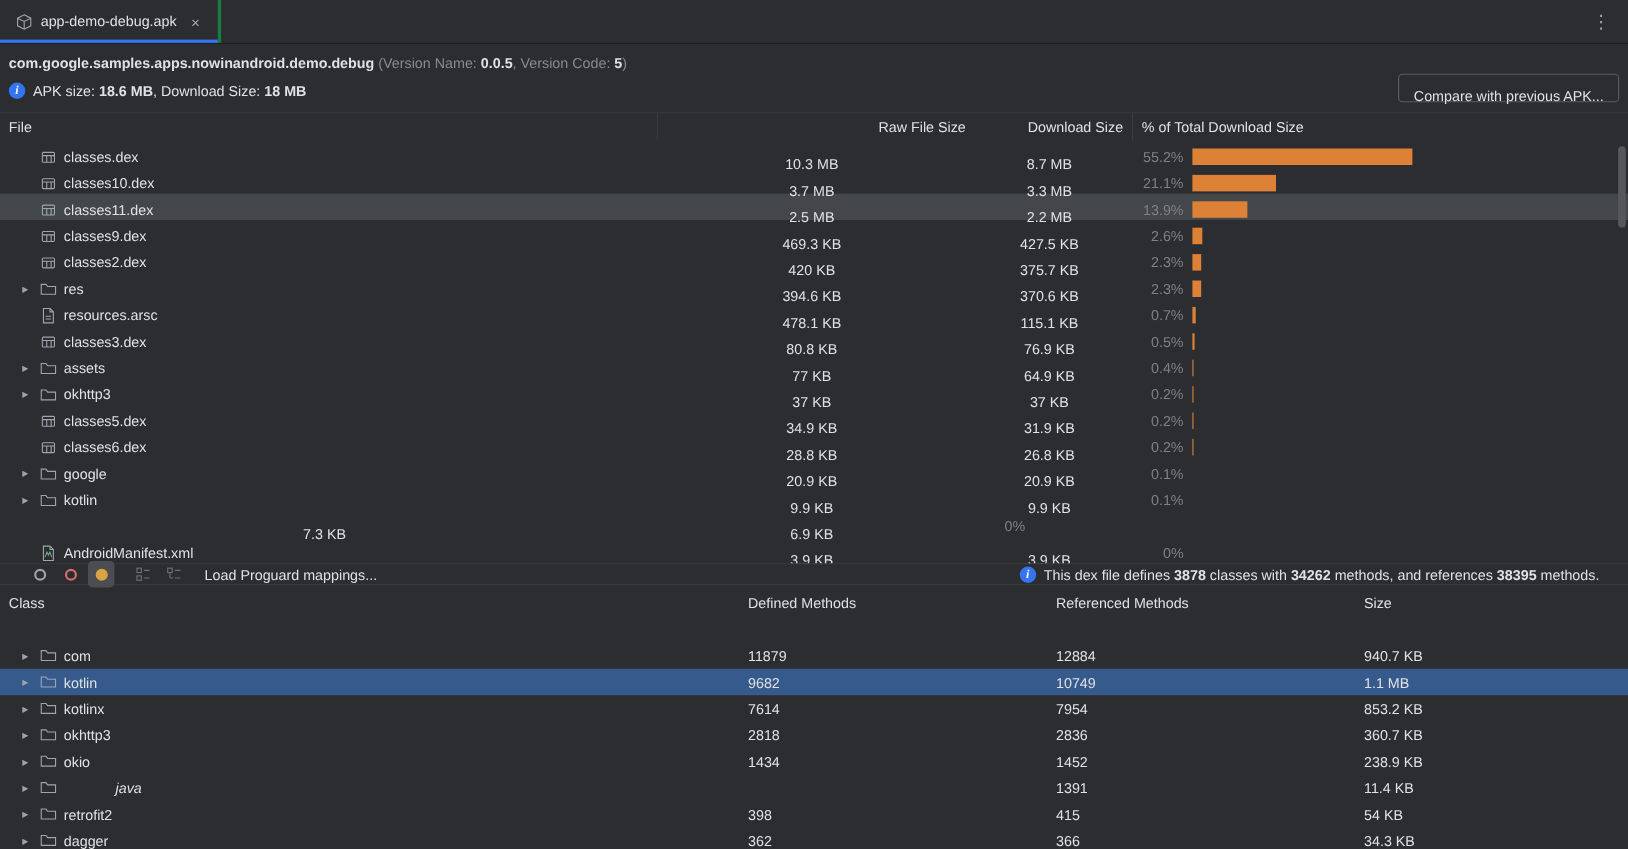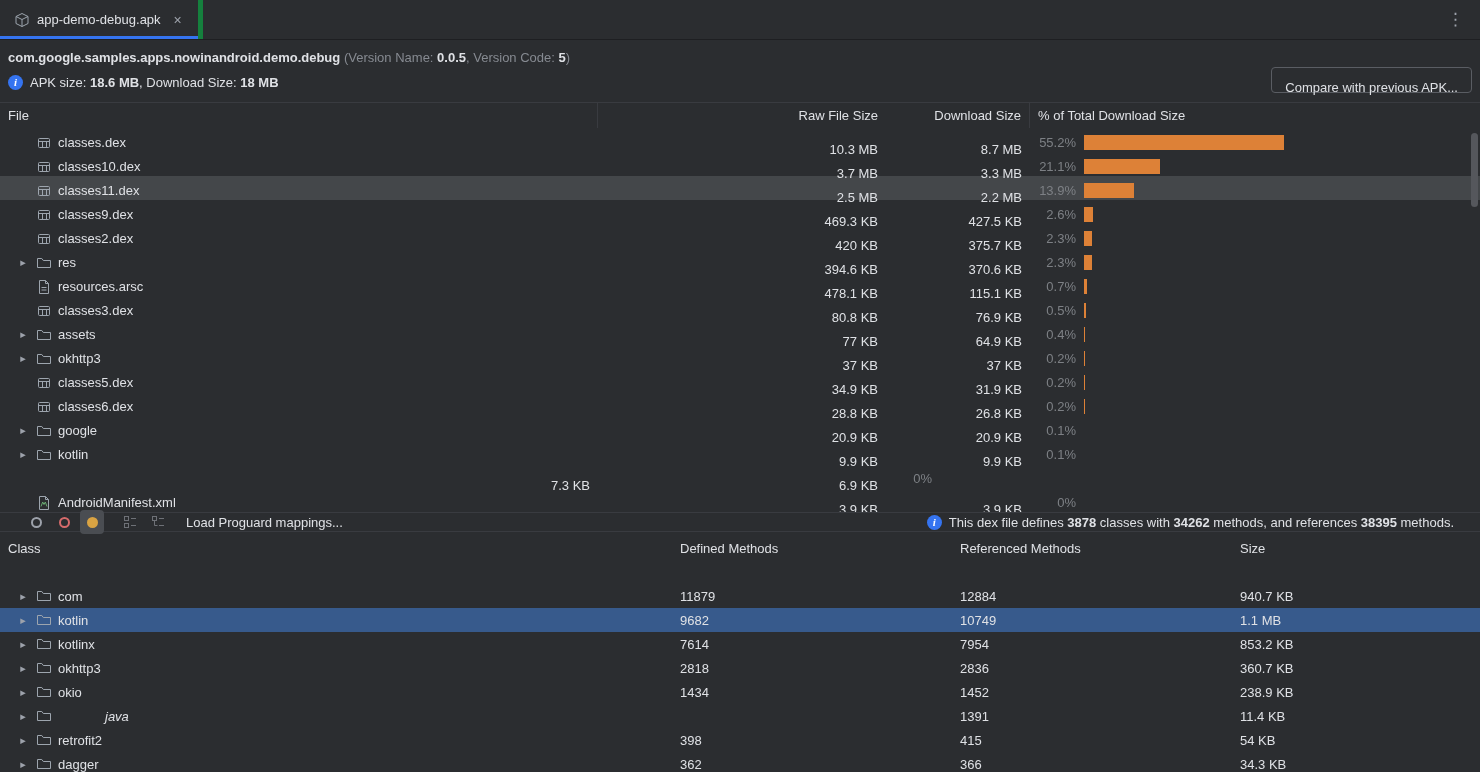--- a/index.html
+++ b/index.html
@@ -12,21 +12,21 @@
   body{
     width:1480px;height:772px;overflow:hidden;
     background:var(--bg);color:var(--text);
     font-family:"Liberation Sans",sans-serif;font-size:13px;
     -webkit-font-smoothing:antialiased;
   }
   .app{width:1480px;height:772px;display:flex;flex-direction:column;}
 
   
   .tabbar{height:40px;flex:none;display:flex;align-items:stretch;border-bottom:1px solid #1e1f22;position:relative;}
-  .tab{display:flex;align-items:center;gap:7px;padding:0 14px;border-right:5px solid #15803d;position:relative;cursor:pointer;}
+  .tab{display:flex;align-items:center;gap:7px;padding:0 14px;border-right:3px solid #15803d;position:relative;cursor:pointer;}
   .tab.active::after{content:"";position:absolute;left:0;right:0;bottom:0;height:3px;background:var(--accent-blue);}
   .ticon{width:16px;height:16px;display:inline-flex;}
   .tlabel{white-space:nowrap;}
   .tclose{color:#9da2ab;font-size:14px;line-height:1;padding:2px;margin-left:4px;}
   .kebab{margin-left:auto;align-self:center;padding:0 16px;color:#9da2ab;font-size:17px;cursor:pointer;}
 
   
   .header{height:62px;flex:none;padding:7px 8px 0 8px;position:relative;}
   .pkg-line{line-height:21px;white-space:nowrap;}
   .pkg{font-weight:bold;}
@@ -47,21 +47,21 @@
   .th.right{justify-content:flex-end;}
   .th.sep{border-right:1px solid var(--border);}
   .fbody{height:384px;position:relative;overflow:hidden;}
   .frow{display:grid;grid-template-columns:598px 288px 144px 1fr;height:24px;align-items:center;cursor:default;}
   .frow.selected{background:var(--selection-gray);}
   .namecell{display:flex;align-items:center;padding-left:14px;gap:4px;white-space:nowrap;overflow:hidden;}
   .chev{width:18px;flex:none;text-align:center;color:#9da2ab;font-size:11px;}
   .ficon{width:16px;height:16px;flex:none;display:inline-flex;}
   .flabel{padding-left:2px;}
   .flabel.italic{font-style:italic;margin-left:47px;}
-  .cell-r{text-align:right;padding-right:8px;white-space:nowrap;margin-top:14px;}
+  .cell-r{text-align:center;padding-right:8px;white-space:nowrap;margin-top:14px;}
   .pctcell{display:flex;align-items:center;height:100%;}
   .pct-text{width:46px;flex:none;text-align:right;color:var(--pct-gray);}
   .bar{height:15px;background:var(--bar-orange);margin-left:8px;flex:none;}
   .scroll-thumb{position:absolute;right:2px;top:5px;width:7px;height:74px;border-radius:4px;background:#55575c;}
 
   
   .dex-toolbar{height:20px;flex:none;display:flex;align-items:center;gap:4px;padding:0 24px;
     border-top:1px solid var(--border);border-bottom:1px solid var(--border);}
   .tool{width:24px;height:24px;border-radius:4px;display:inline-flex;align-items:center;justify-content:center;cursor:pointer;flex:none;}
   .tool.active{background:#4a4d52;}

